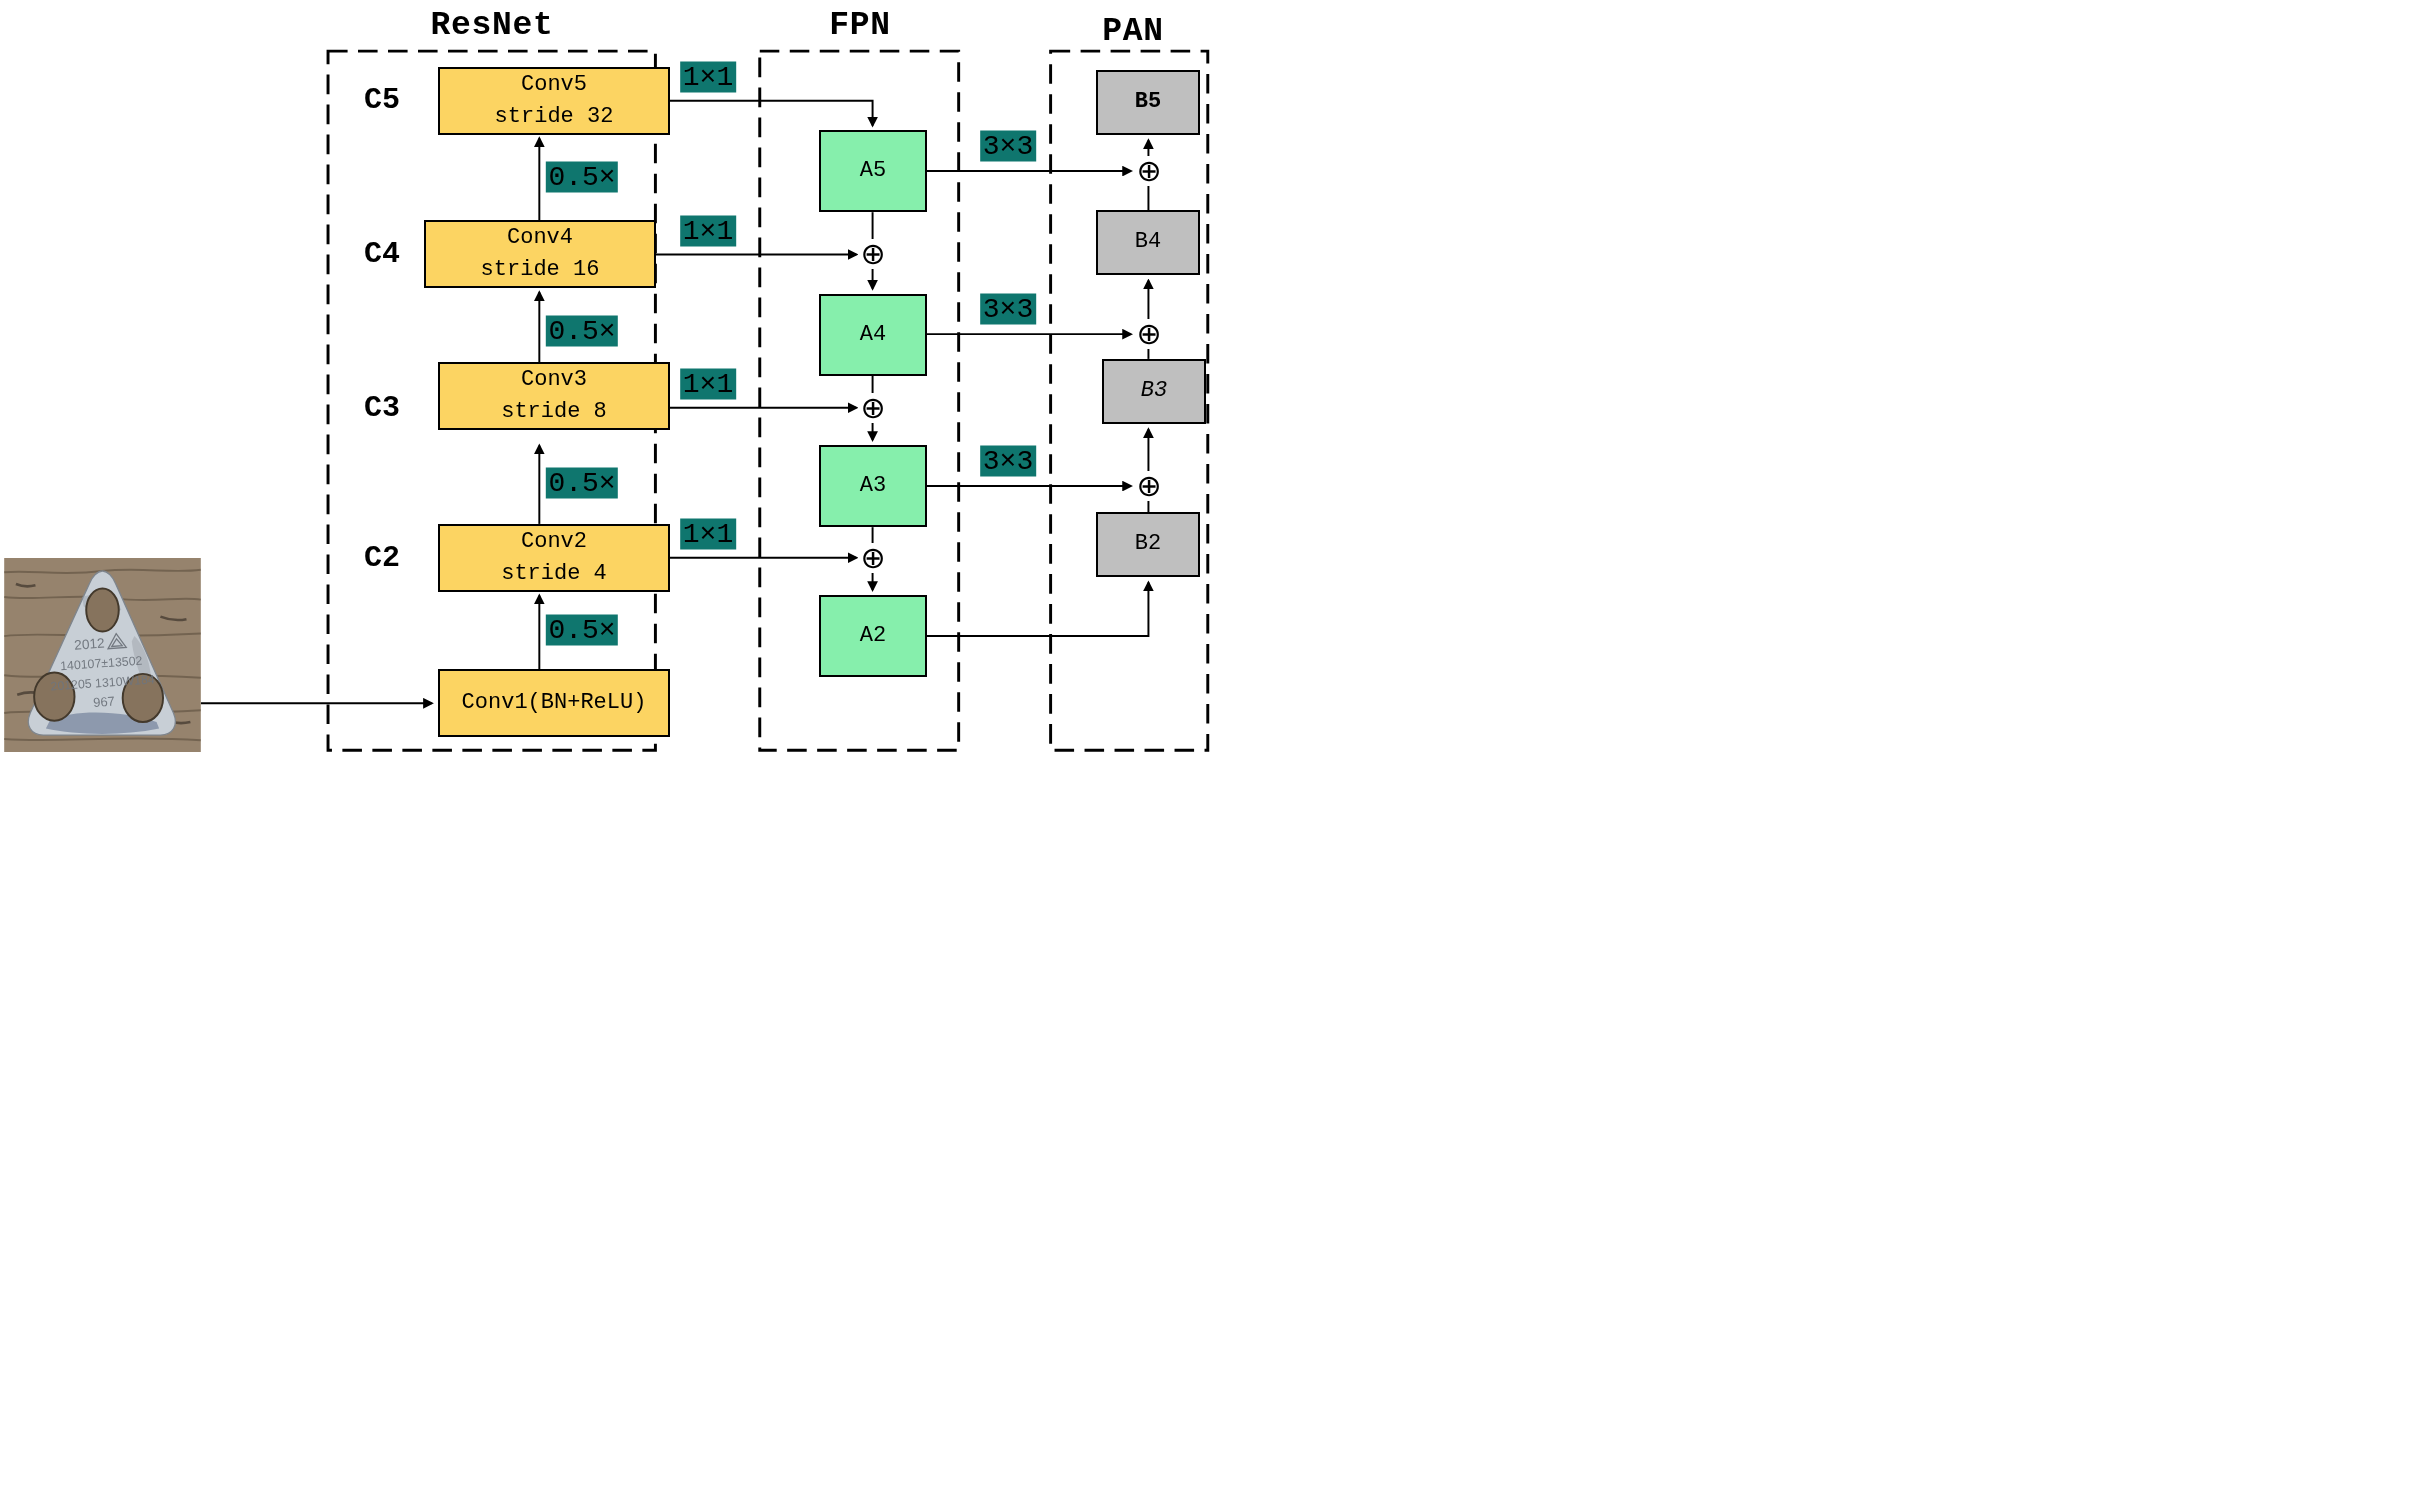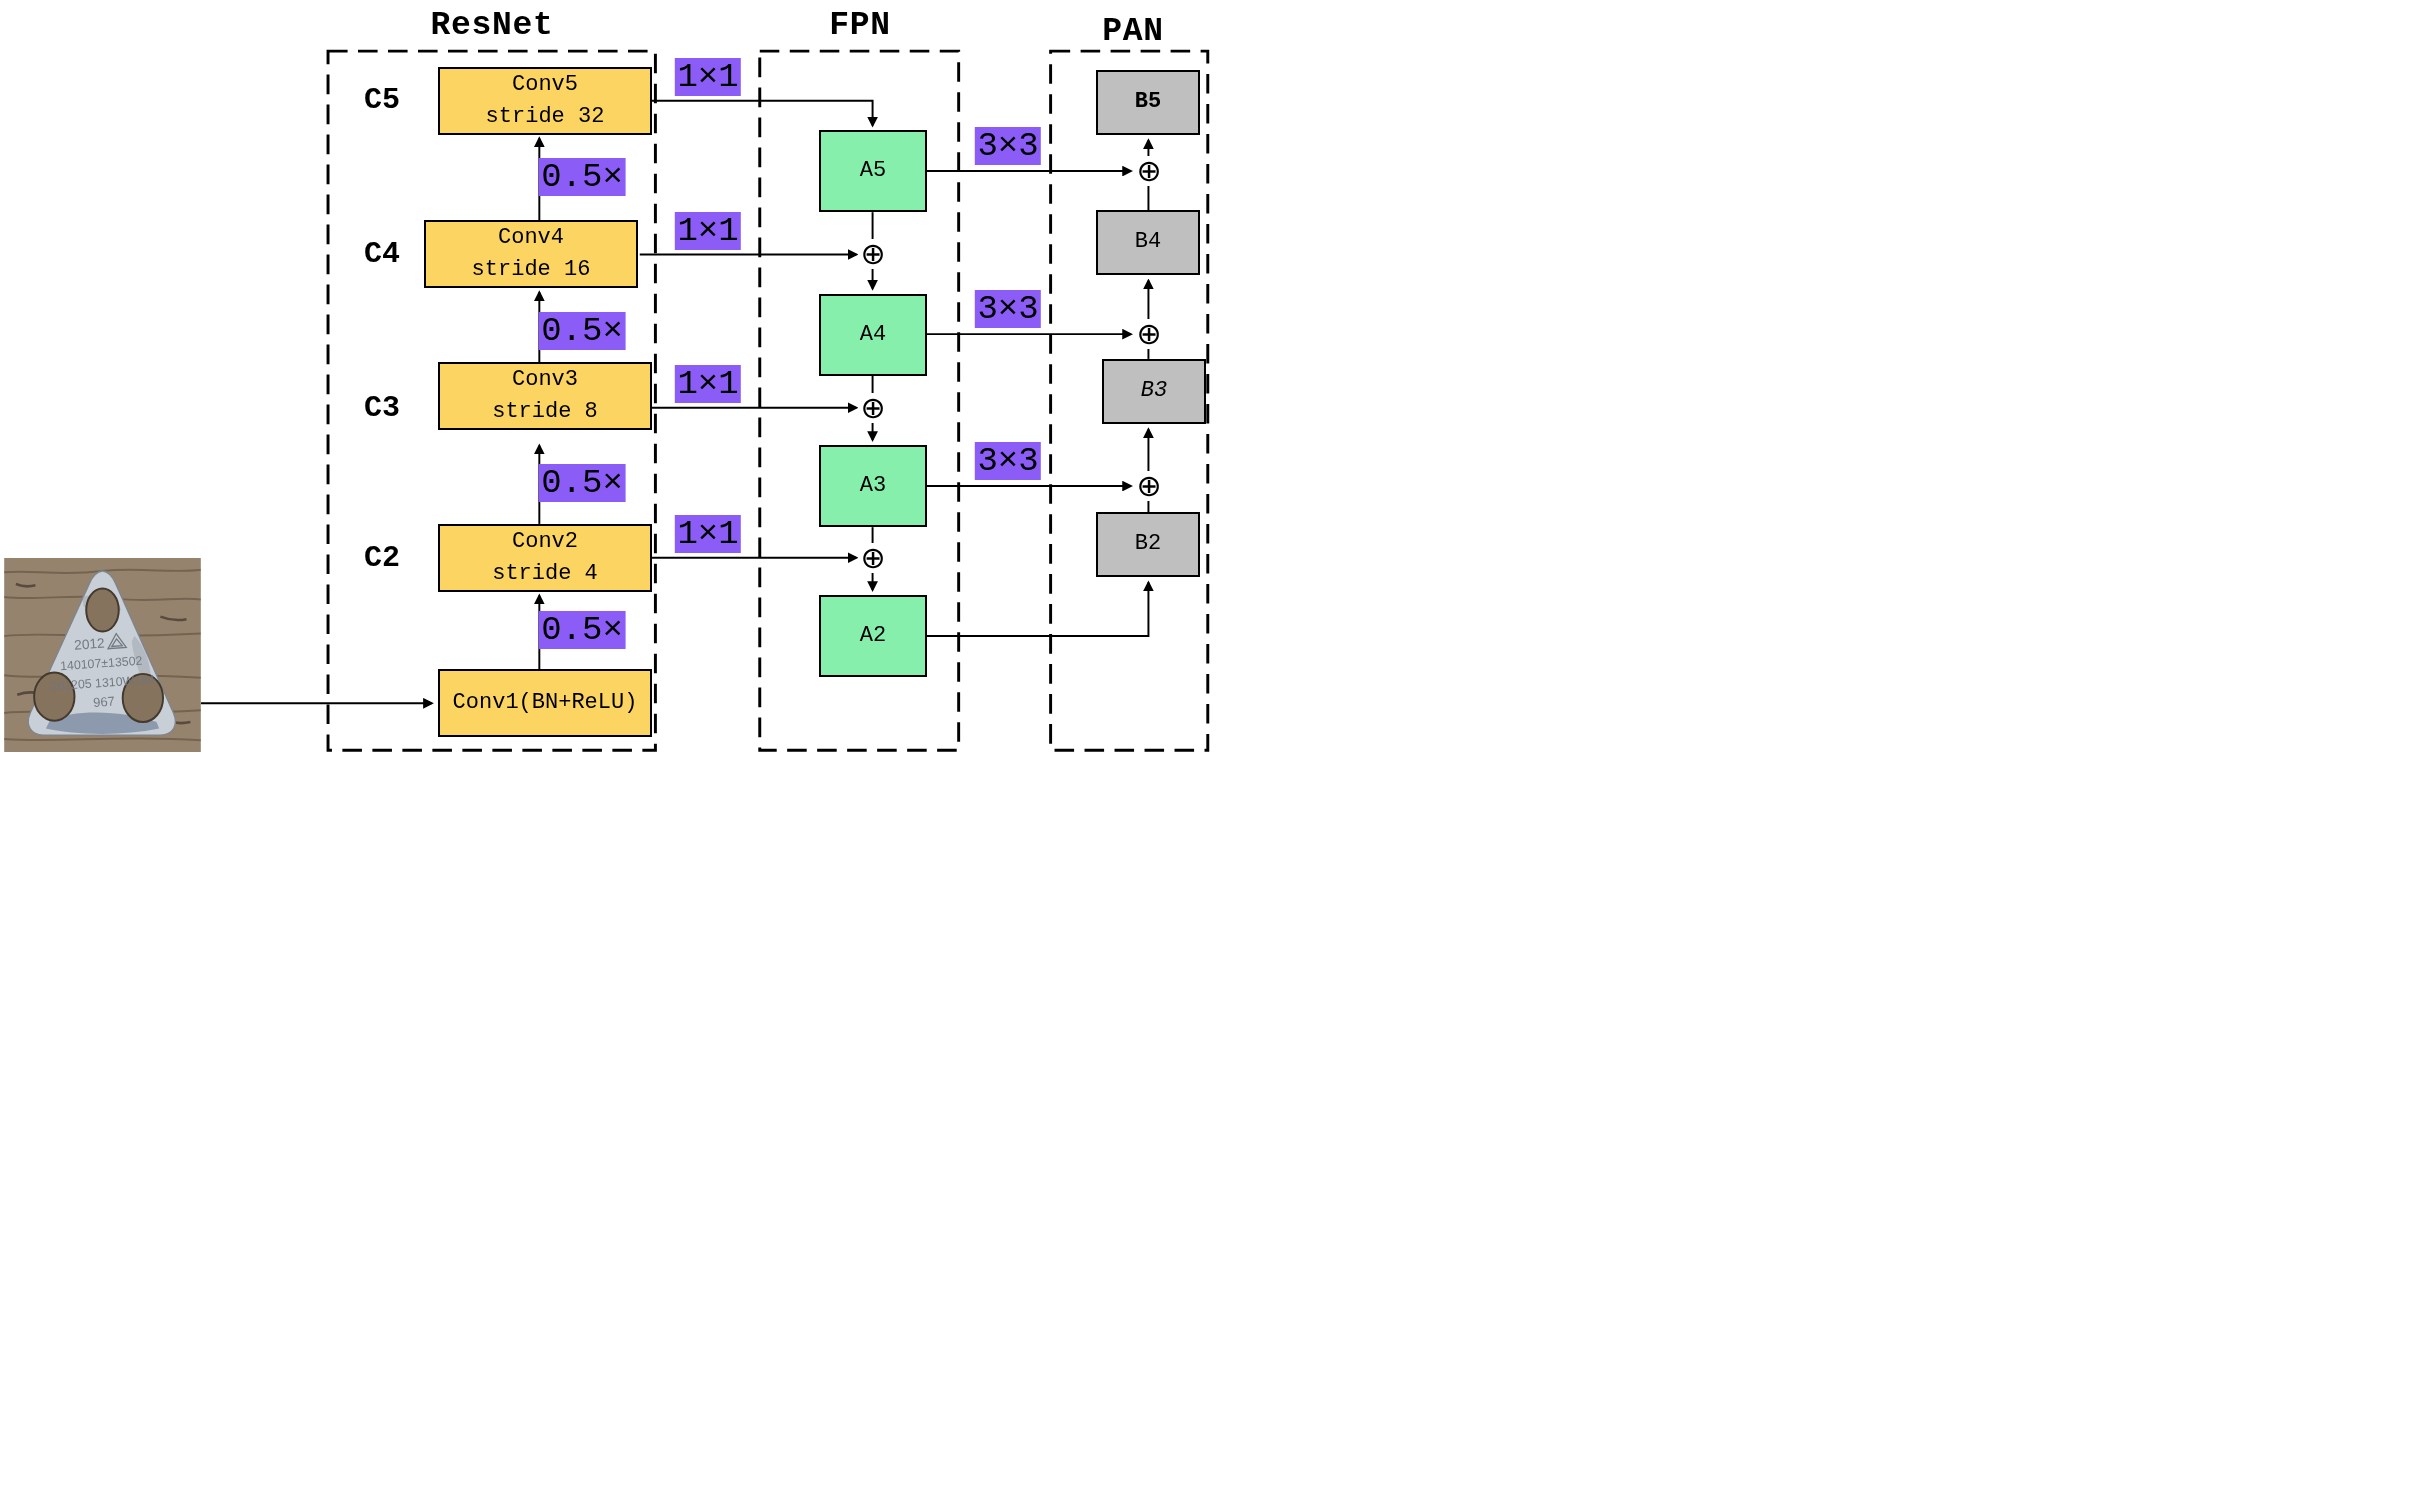--- a/index.html
+++ b/index.html
@@ -16,26 +16,26 @@
   .stage{
     position:absolute;transform:translate(-50%,-50%);
     font-size:30px;font-weight:700;white-space:nowrap;
   }
   .box{
     position:absolute;border:2.6px solid #000;box-sizing:border-box;
     display:flex;flex-direction:column;align-items:center;justify-content:center;
     gap:5.2px;
   }
   .box .bl{font-size:22px;line-height:1.2;white-space:nowrap;}
-  .conv{width:214px;height:68px;background:#FCD462;}
+  .conv{width:232px;height:68px;background:#FCD462;}
   .anode{width:108px;height:82px;background:#86efac;}
   .bnode{width:104px;height:65px;background:#BFBFBF;}
   .lab{
     position:absolute;transform:translate(-50%,-50%);
-    font-size:34px;white-space:nowrap;background:#8b5cf6;padding:0 2.6px;
+    font-size:28px;white-space:nowrap;background:#0f766e;padding:0 2.6px;
   }
   .oplus{
     position:absolute;transform:translate(-50%,-50%);
     font-family:"DejaVu Sans",sans-serif;font-size:30px;line-height:1;
     background:#fff;
   }
   .photo{position:absolute;left:3.9px;top:558px;width:197px;height:194px;}
 </style>
 </head>
 <body>

